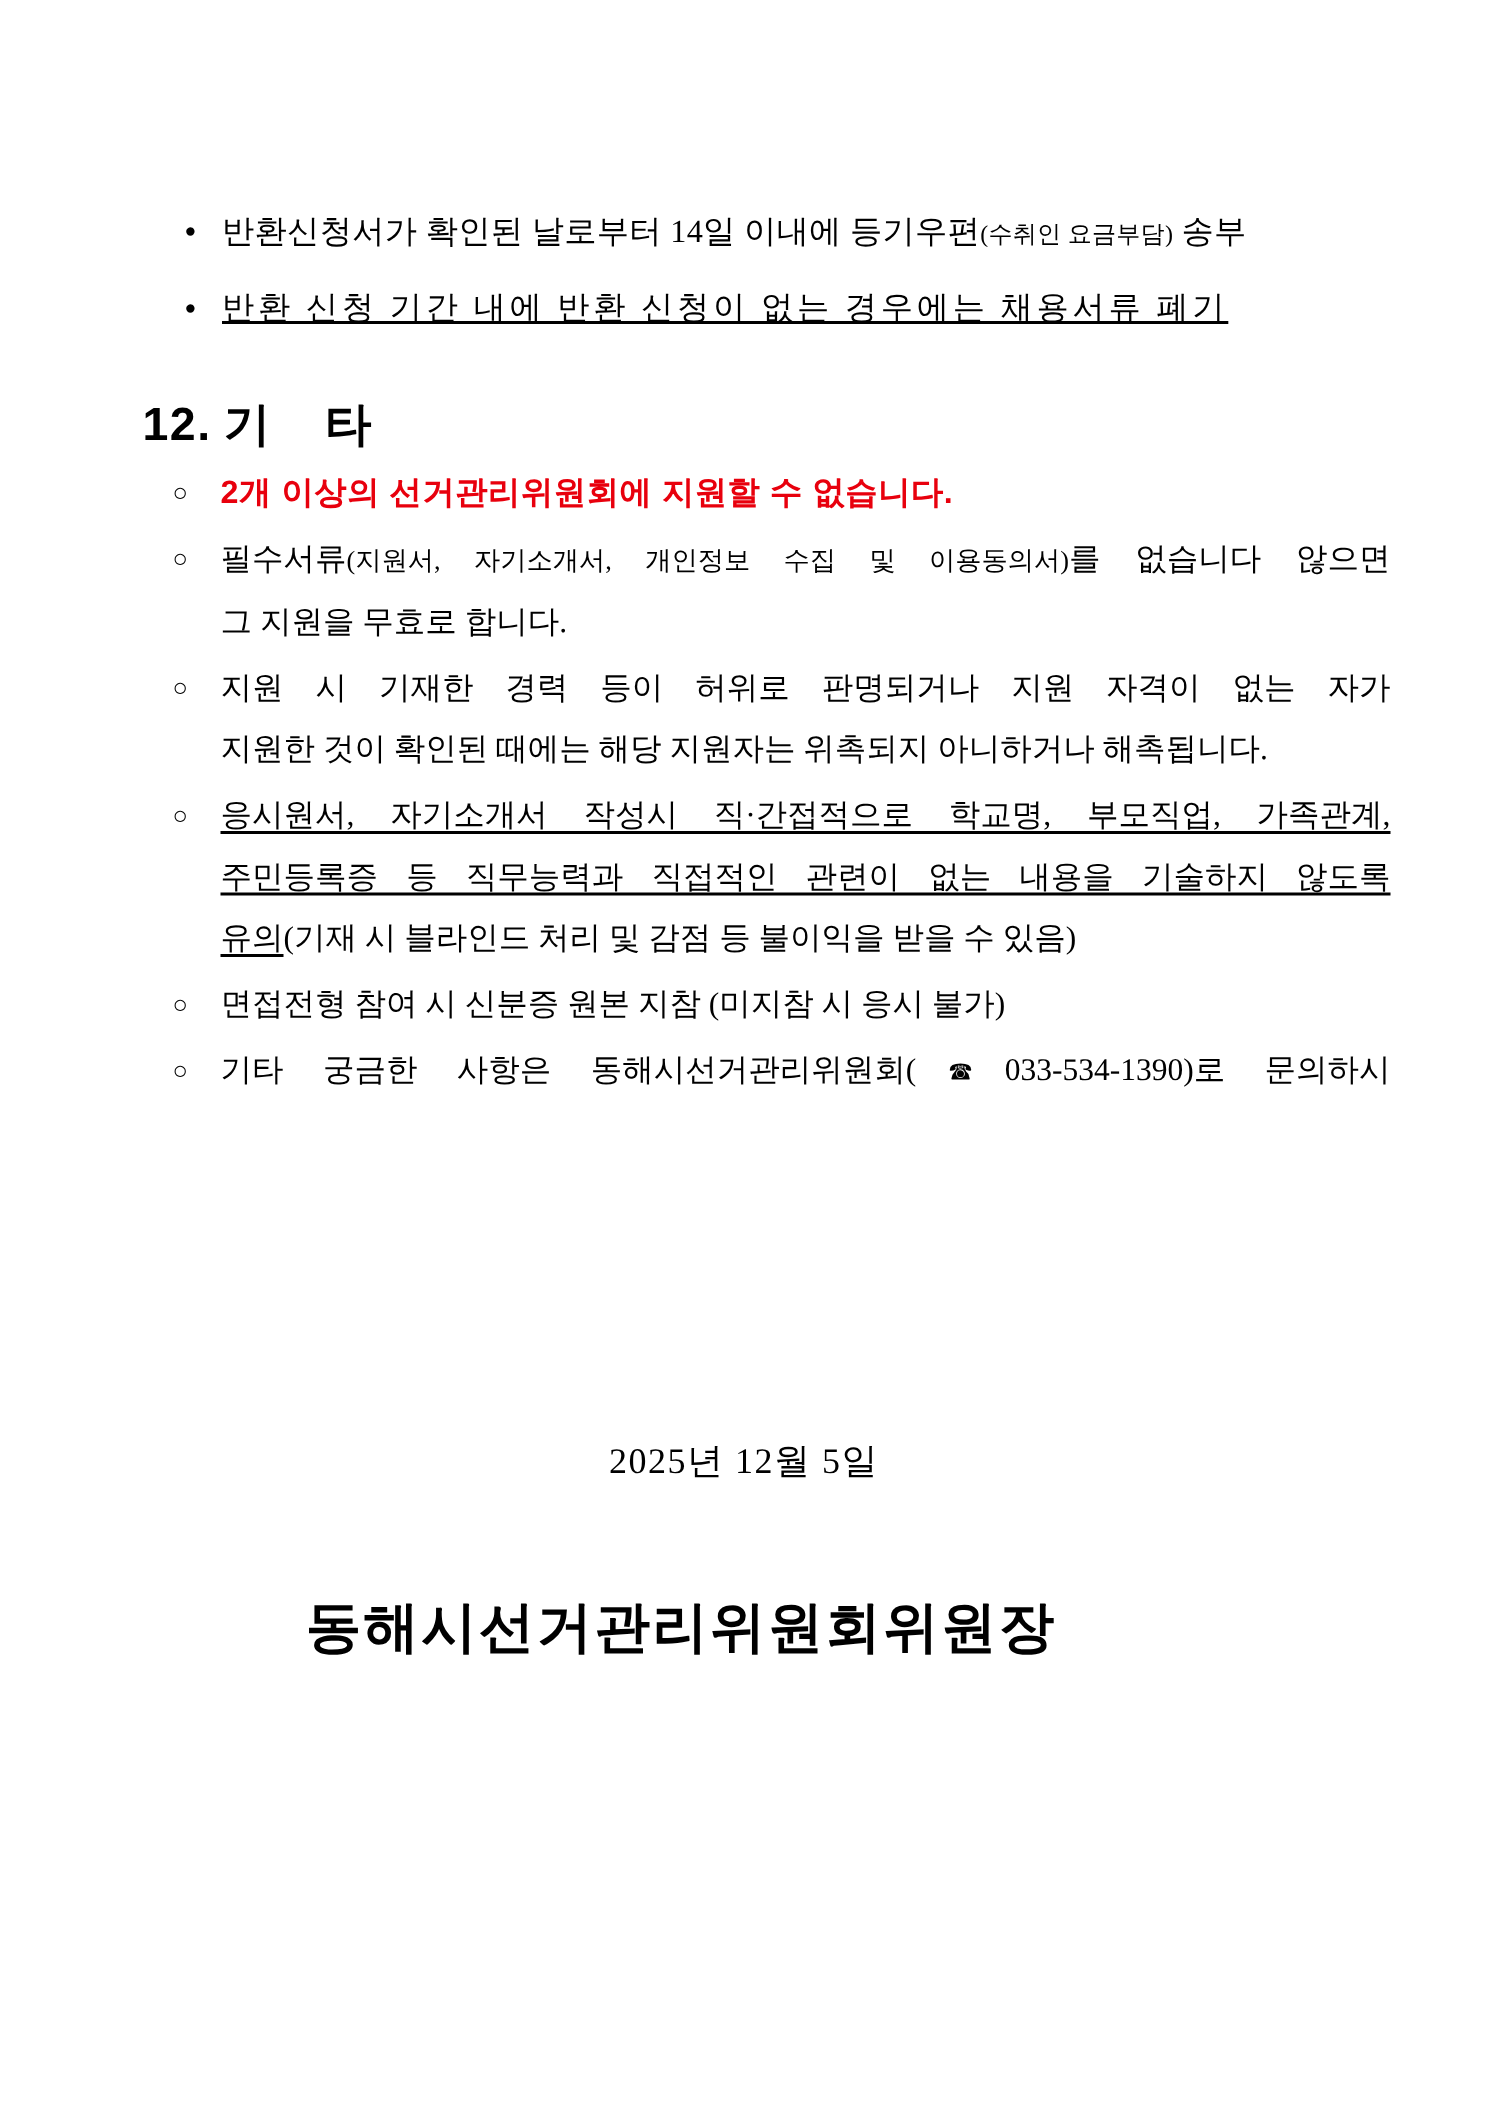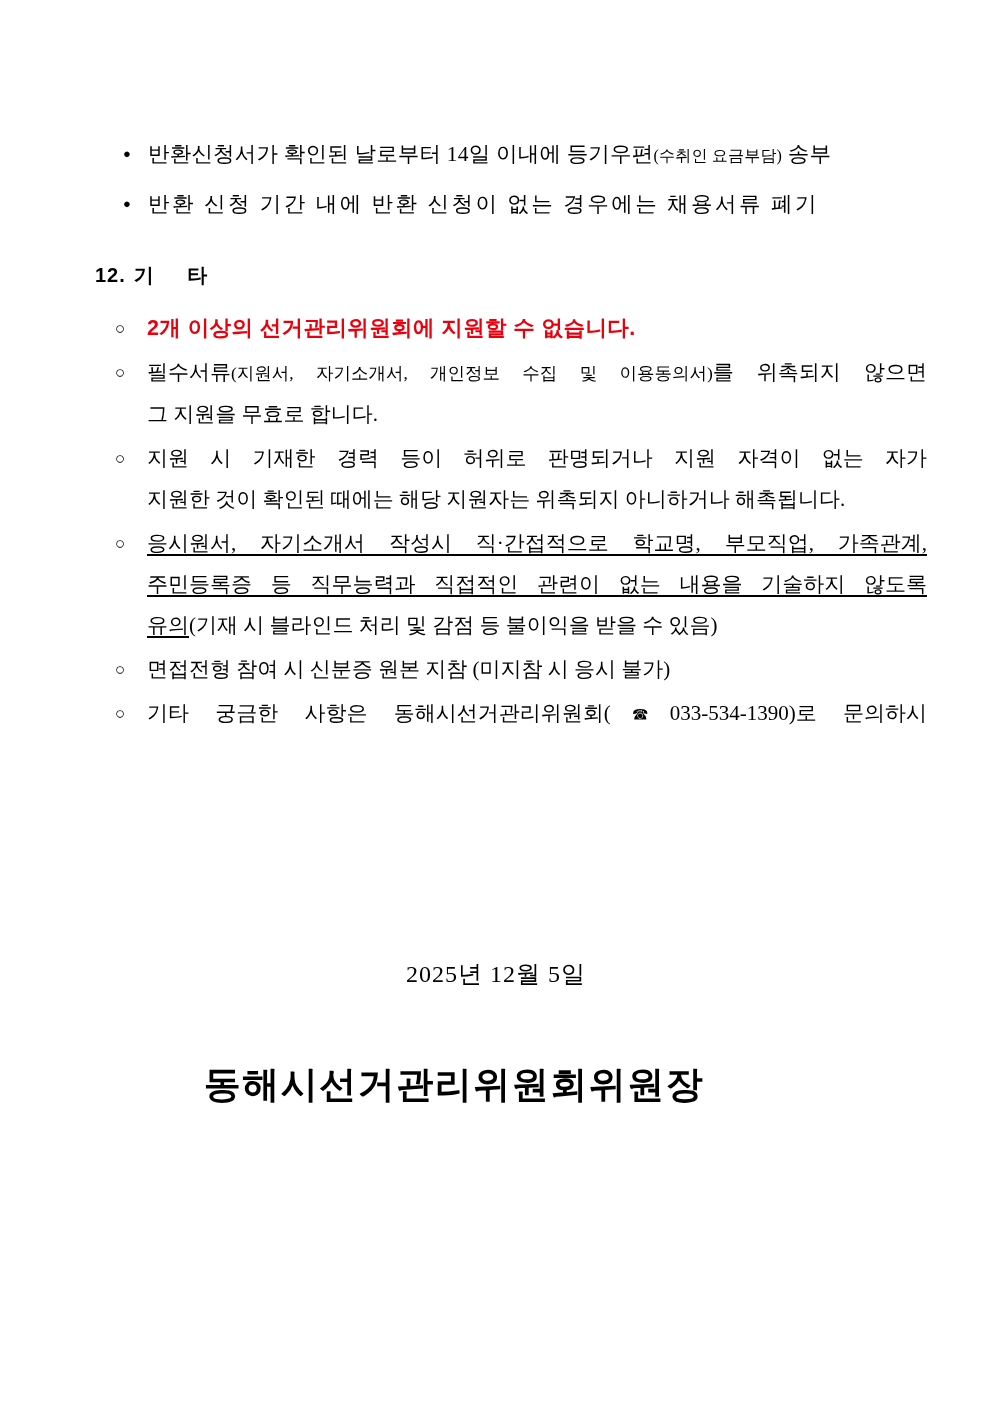--- a/index.html
+++ b/index.html
@@ -46,28 +46,29 @@
     position: absolute;
     left: 5px;
     top: 0;
     font-size: 13px;
   }
   .small-paren {
     font-size: 16px;
   }
   .wide-sp {
     letter-spacing: 2.5px;
+    text-decoration: underline;
   }
 
   
   .sec-head {
     position: absolute;
     left: 95px;
     top: 262px;
-    font-size: 20px;
+    font-size: 31px;
     font-weight: bold;
     font-family: "Liberation Sans", sans-serif;
     letter-spacing: 1px;
   }
   .sec-head .num { margin-right: 8px; }
   .sec-head .t1 { letter-spacing: 14px; }
 
   
   .main-list {
     position: absolute;
@@ -179,21 +180,21 @@
     <span class="num">12.</span><span class="t1">기  타</span>
   </div>
 
   <ul class="main-list">
 
     <li>
       <span class="red-bold">2개 이상의 선거관리위원회에 지원할 수 없습니다.</span>
     </li>
 
     <li>
-      <span class="justify-line spread"><span>필수서류</span><span class="sm">(지원서, 자기소개서, 개인정보 수집 및 이용동의서)</span><span>를 위촉되지 않으면</span></span>
+      <span class="justify-line spread"><span>필수서류</span><span class="sm">(지원서, 자기소개서, 개인정보 수집 및 이용동의서)</span><span>를 없습니다 않으면</span></span>
       <span class="justify-line">그 지원을 무효로 합니다.</span>
     </li>
 
     <li>
       <span class="justify-line spread">지원 시 기재한 경력 등이 허위로 판명되거나 지원 자격이 없는 자가</span>
       <span class="justify-line">지원한 것이 확인된 때에는 해당 지원자는 위촉되지 아니하거나 해촉됩니다.</span>
     </li>
 
     <li>
       <span class="justify-line spread underline-seg">응시원서, 자기소개서 작성시 직·간접적으로 학교명, 부모직업, 가족관계,</span>

